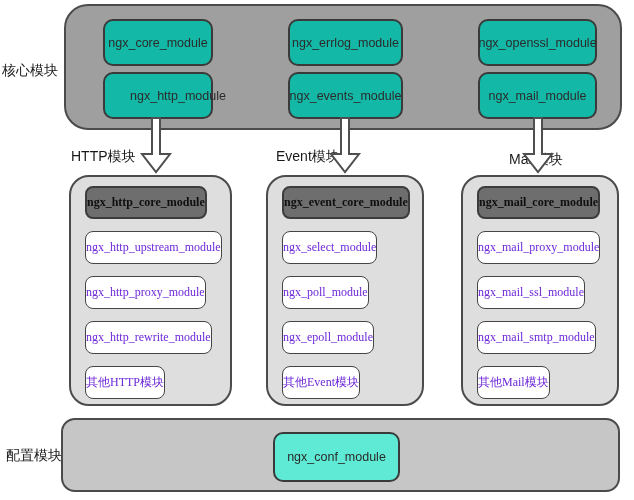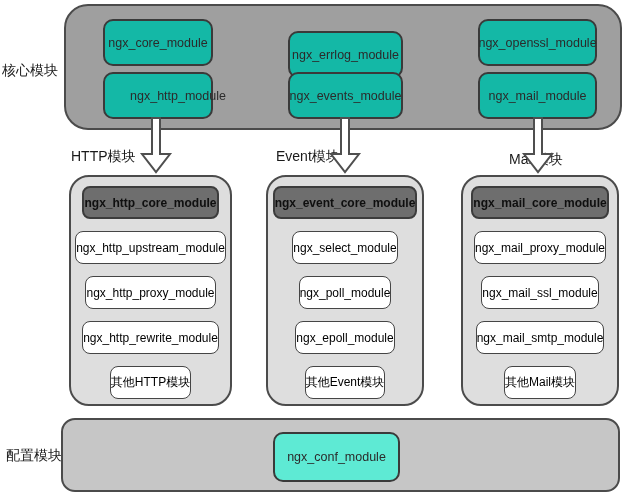--- a/index.html
+++ b/index.html
@@ -26,30 +26,30 @@
   .down-arrow{position:absolute;width:34px;height:57px;z-index:5;}
   
   .group-label{
     position:absolute;font-size:14px;color:#1a1a1a;white-space:nowrap;
   }
   
   .column-panel{
     position:absolute;top:175px;height:231px;
     background:#dedede;border:2px solid #4b4b4b;border-radius:20px;
     box-sizing:border-box;
-    display:flex;flex-direction:column;align-items:center;
-    padding:9px 14px;gap:12px;
+    display:flex;flex-direction:column;align-items:flex-start;
+    padding:9px 14px;gap:12px;font-family:Liberation Serif, serif;
   }
   .col-http{left:69px;width:163px;}
   .col-event{left:266px;width:158px;}
   .col-mail{left:461px;width:158px;}
   .column-box{
     height:33px;flex:0 0 33px;background:#ffffff;border:1.5px solid #454545;border-radius:8px;
     box-sizing:border-box;display:flex;align-items:center;justify-content:center;
-    font-size:12px;color:#000000;white-space:nowrap;
+    font-size:12px;color:#6d28d9;white-space:nowrap;
   }
   .column-box.header{
     background:#6e6e6e;border:2px solid #3c3c3c;color:#0f0f0f;font-weight:bold;
   }
   
   .config-band{
     position:absolute;left:61px;top:418px;width:559px;height:74px;
     background:#c6c6c6;border:2px solid #4b4b4b;border-radius:14px;
     box-sizing:border-box;
   }
@@ -63,21 +63,21 @@
 </head>
 <body>
 
 <div class="canvas">
 
   <span class="side-label" style="left:2px;top:62px;">核心模块</span>
 
   <div class="core-band"></div>
 
   <div class="module-box" style="left:103px;top:19px;width:110px;height:47px;">ngx_core_module</div>
-  <div class="module-box" style="left:288px;top:19px;width:115px;height:47px;margin-top:12px;">ngx_errlog_module</div>
+  <div class="module-box" style="left:288px;top:19px;width:115px;height:47px;">ngx_errlog_module</div>
   <div class="module-box" style="left:478px;top:19px;width:119px;height:47px;">ngx_openssl_module</div>
 
   <div class="module-box" style="left:103px;top:72px;width:110px;height:47px;padding-left:40px;">ngx_http_module</div>
   <div class="module-box" style="left:288px;top:72px;width:115px;height:47px;">ngx_events_module</div>
   <div class="module-box" style="left:478px;top:72px;width:119px;height:47px;">ngx_mail_module</div>
 
   <svg class="down-arrow" style="left:139px;top:117px;" viewBox="0 0 34 57">
     <polygon points="13,1 21,1 21,37 31,37 17,55 3,37 13,37" fill="#ffffff" stroke="#4f4f4f" stroke-width="2"></polygon>
   </svg>
   <svg class="down-arrow" style="left:328px;top:117px;" viewBox="0 0 34 57">

